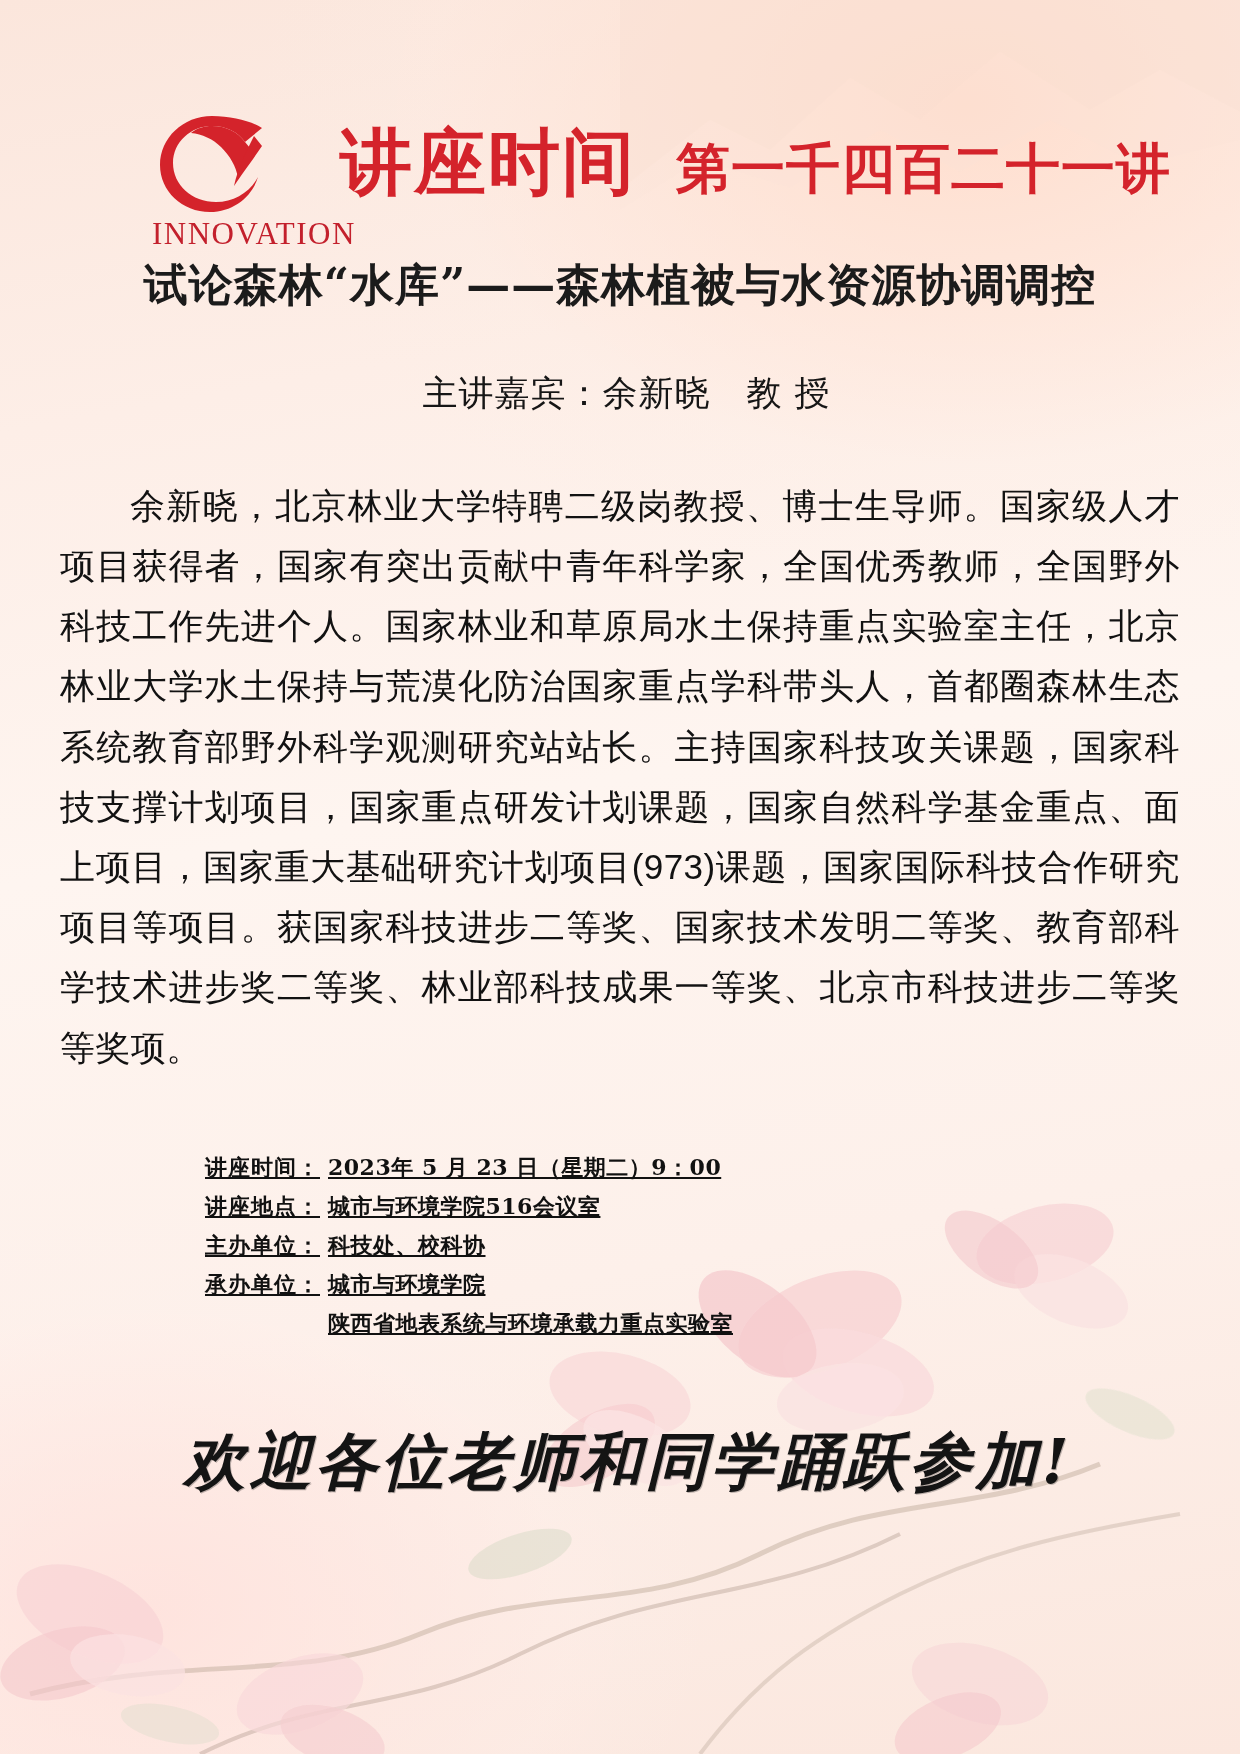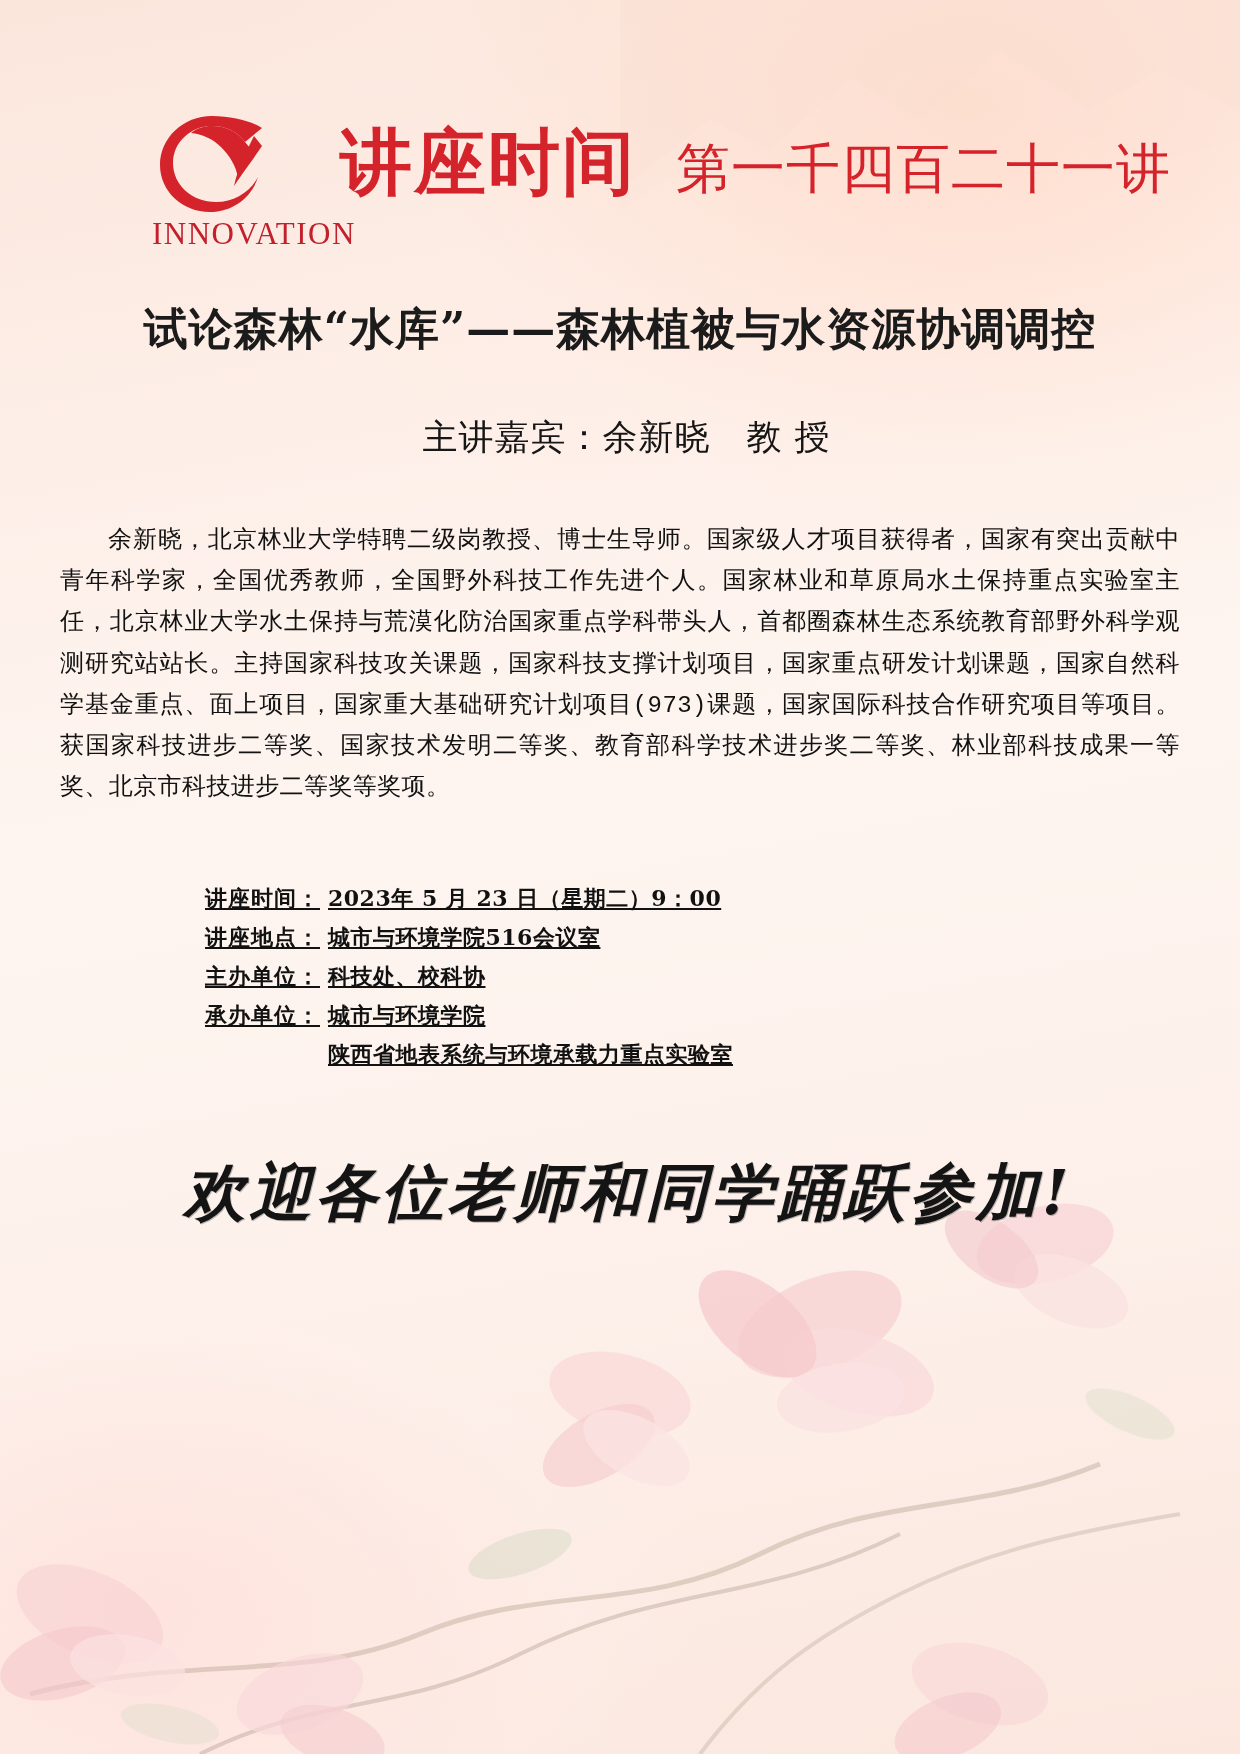--- a/index.html
+++ b/index.html
@@ -85,35 +85,35 @@
     font-family: "DejaVu Serif", "Liberation Serif", serif;
     font-size: 72px;
     font-weight: 700;
     color: #d4232b;
     letter-spacing: 2px;
     line-height: 1;
   }
   .brand-session {
     font-family: "DejaVu Serif", "Liberation Serif", serif;
     font-size: 54px;
-    font-weight: 400;
+    font-weight: 700;
     color: #d4232b;
     letter-spacing: 1px;
     margin-left: 40px;
     line-height: 1;
   }
 
   
   .talk-title {
     text-align: center;
     font-family: "DejaVu Serif", "Liberation Serif", serif;
     font-size: 44px;
     font-weight: 700;
     color: #1b1b1b;
-    margin: 80px 40px 0 40px;
+    margin: 36px 40px 0 40px;
     letter-spacing: 1px;
     line-height: 1.3;
   }
 
   
   .speakers {
     margin-top: 52px;
     text-align: center;
     font-family: "DejaVu Serif", "Liberation Serif", serif;
     font-size: 35px;
@@ -122,22 +122,22 @@
     letter-spacing: 1px;
     margin-left: 13px;
   }
   .speakers div {
     font-weight: 500;
   }
 
   
   .bio {
     margin: 54px 60px 0 60px;
-    font-family: Liberation Mono, monospace;
-    font-size: 24px;
+    font-family: Liberation Sans, sans-serif;
+    font-size: 35px;
     line-height: 1.72;
     color: #121212;
     text-align: justify;
     text-justify: inter-ideograph;
     text-indent: 2em;
     letter-spacing: 0.4px;
   }
 
   
   .info {

